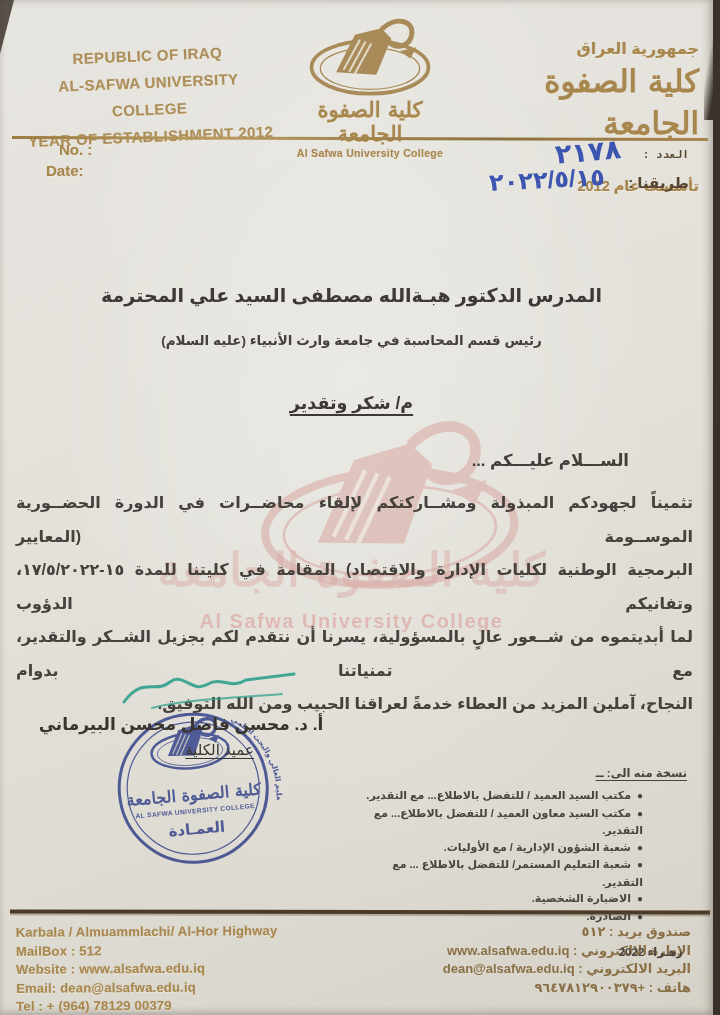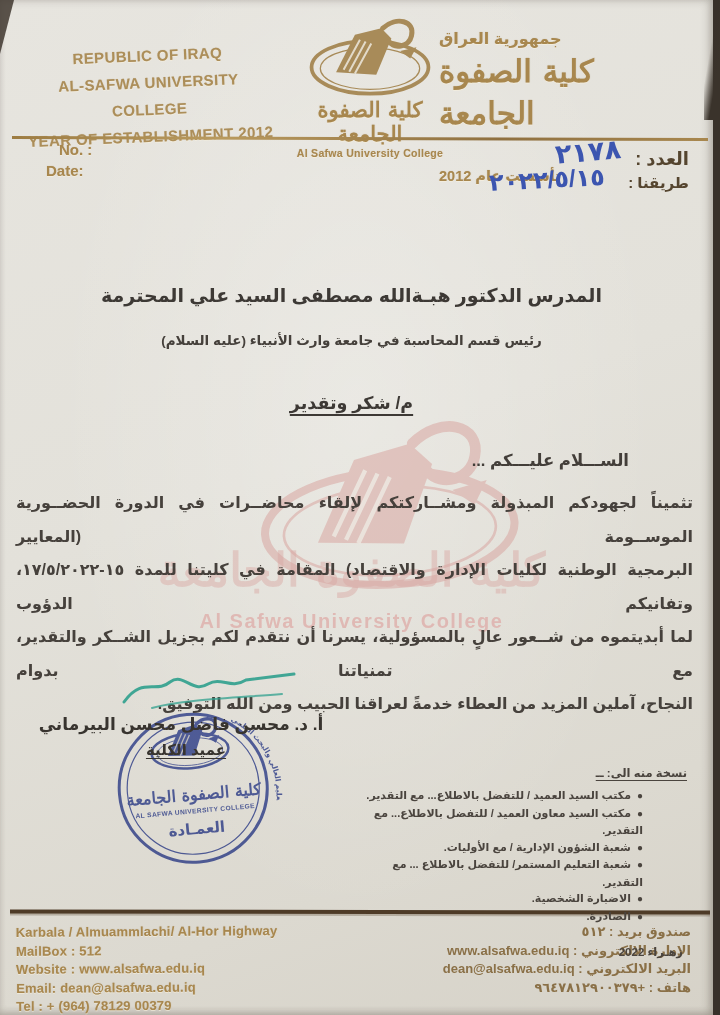--- a/index.html
+++ b/index.html
@@ -26,29 +26,29 @@
   .rtl{direction:rtl;unicode-bidi:plaintext;}
   .serifly{font-family:"DejaVu Serif","Liberation Serif",serif;}
 
   
   .hdr-left{left:26px;top:42px;width:246px;text-align:center;font-weight:bold;
     font-size:15px;line-height:27px;letter-spacing:.4px;transform:rotate(-2.4deg);opacity:.92;}
   .logo-block{left:286px;top:12px;width:168px;text-align:center;}
   .logo-svg{width:150px;height:88px;color:#a2824b;opacity:.9;}
   .logo-ar{font-size:21px;font-weight:bold;margin-top:-6px;line-height:24px;}
   .logo-en{font-size:10.5px;font-weight:bold;letter-spacing:.3px;margin-top:1px;}
-  .hdr-right{right:14px;top:28px;width:260px;text-align:left;direction:rtl;}
+  .hdr-right{right:14px;top:38px;width:260px;text-align:right;direction:rtl;}
   .hdr-country{font-size:16px;font-weight:bold;line-height:22px;}
   .hdr-callig{font-size:31px;font-weight:bold;line-height:42px;}
   .hdr-est{font-size:14.5px;font-weight:bold;line-height:20px;margin-top:32px;}
   .gold-rule{left:12px;top:137px;width:696px;height:3px;
     background:linear-gradient(90deg,#9d7c42,#b99a5e 30%,#8f7040 70%,#a8874e);transform:rotate(.15deg);}
   .no-label{left:59px;top:141px;font-size:15px;font-weight:bold;}
   .date-label{left:46px;top:162px;font-size:15px;font-weight:bold;}
-  .num-label{right:24px;top:148px;font-size:18px;font-weight:bold;color:#55452f;}
+  .num-label{right:24px;top:148px;font-size:11px;font-weight:bold;color:#55452f;font-family:Liberation Mono, monospace;}
   .num-value{right:92px;top:136px;font-size:27px;color:#3c55b0;transform:rotate(-5deg);
     font-weight:bold;letter-spacing:2px;}
   .dt-label{right:24px;top:174px;font-size:15px;font-weight:bold;color:#55452f;}
   .dt-value{right:108px;top:166px;font-size:24px;color:#3c55b0;transform:rotate(-3deg);
     font-weight:bold;letter-spacing:1px;}
 
   
   .slogan{top:220px;font-size:17px;color:#57524b;font-weight:bold;}
   .recipient{top:284px;font-size:19px;font-weight:bold;color:#3d3935;}
   .recipient-title{top:332px;font-size:13.5px;font-weight:bold;color:#45403b;}
@@ -63,21 +63,21 @@
   
   .wm{z-index:1;color:#d9a7a2;}
   .wm-emblem{left:246px;top:410px;width:285px;height:188px;opacity:.55;transform:rotate(-3deg);}
   .wm-ar{top:540px;font-size:46px;font-weight:bold;opacity:.45;line-height:60px;}
   .wm-en{top:610px;font-size:20px;font-weight:bold;letter-spacing:1.5px;color:#dfafab;opacity:.8;}
 
   
   .sig-svg{left:112px;top:664px;width:195px;height:52px;z-index:3;}
   .sig-name{left:26px;top:714px;width:310px;text-align:center;font-size:17px;
     font-weight:bold;color:#38342f;z-index:4;}
-  .sig-title{left:118px;top:741px;width:136px;text-align:center;font-size:15px;font-weight:bold;
+  .sig-title{left:118px;top:741px;width:136px;text-align:right;font-size:15px;font-weight:normal;
     color:#38342f;z-index:4;text-decoration:underline;text-underline-offset:3px;}
   .stamp-svg{left:98px;top:698px;width:195px;height:175px;z-index:3;opacity:.88;
     transform:rotate(-5deg);color:#4253a8;mix-blend-mode:multiply;}
 
   
   .cc{right:26px;top:766px;width:336px;direction:rtl;text-align:right;color:#4a443e;z-index:2;}
   .cc-header{font-size:11.5px;font-weight:bold;text-decoration:underline;text-underline-offset:3px;}
   .cc-list{list-style:none;margin:7px 0 0;padding:0 44px 0 0;}
   .cc-item{font-size:11px;font-weight:bold;line-height:16.5px;}
   .cc-bullet{display:inline-block;margin-left:6px;font-size:10px;}

